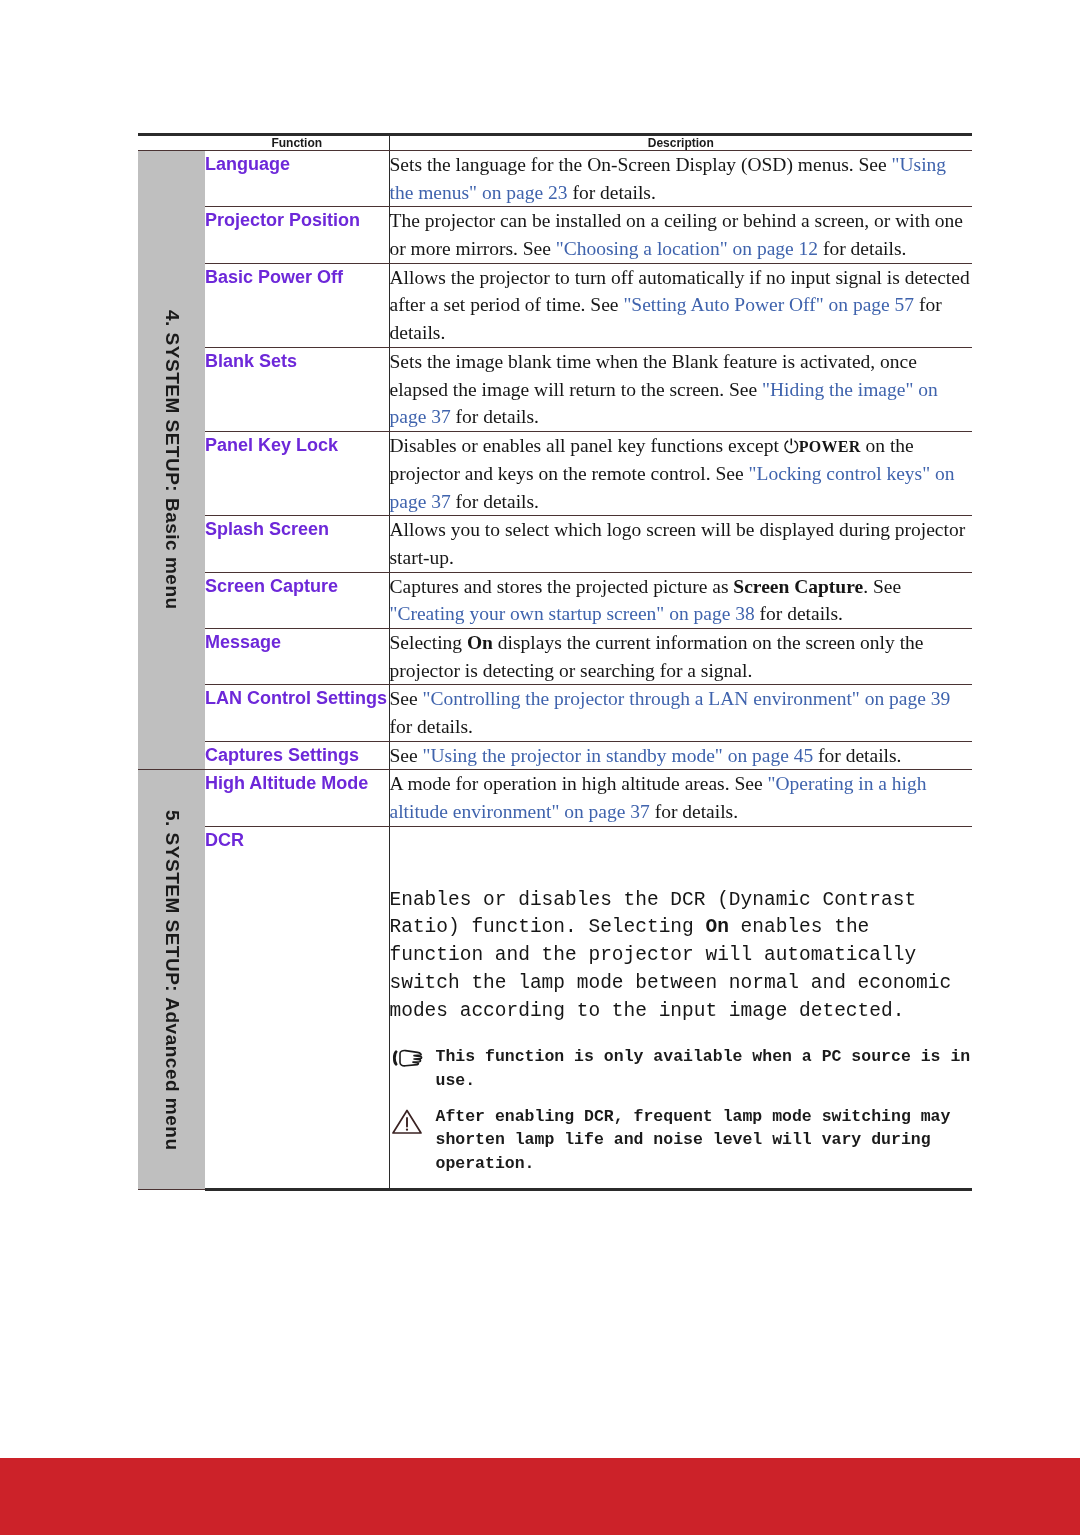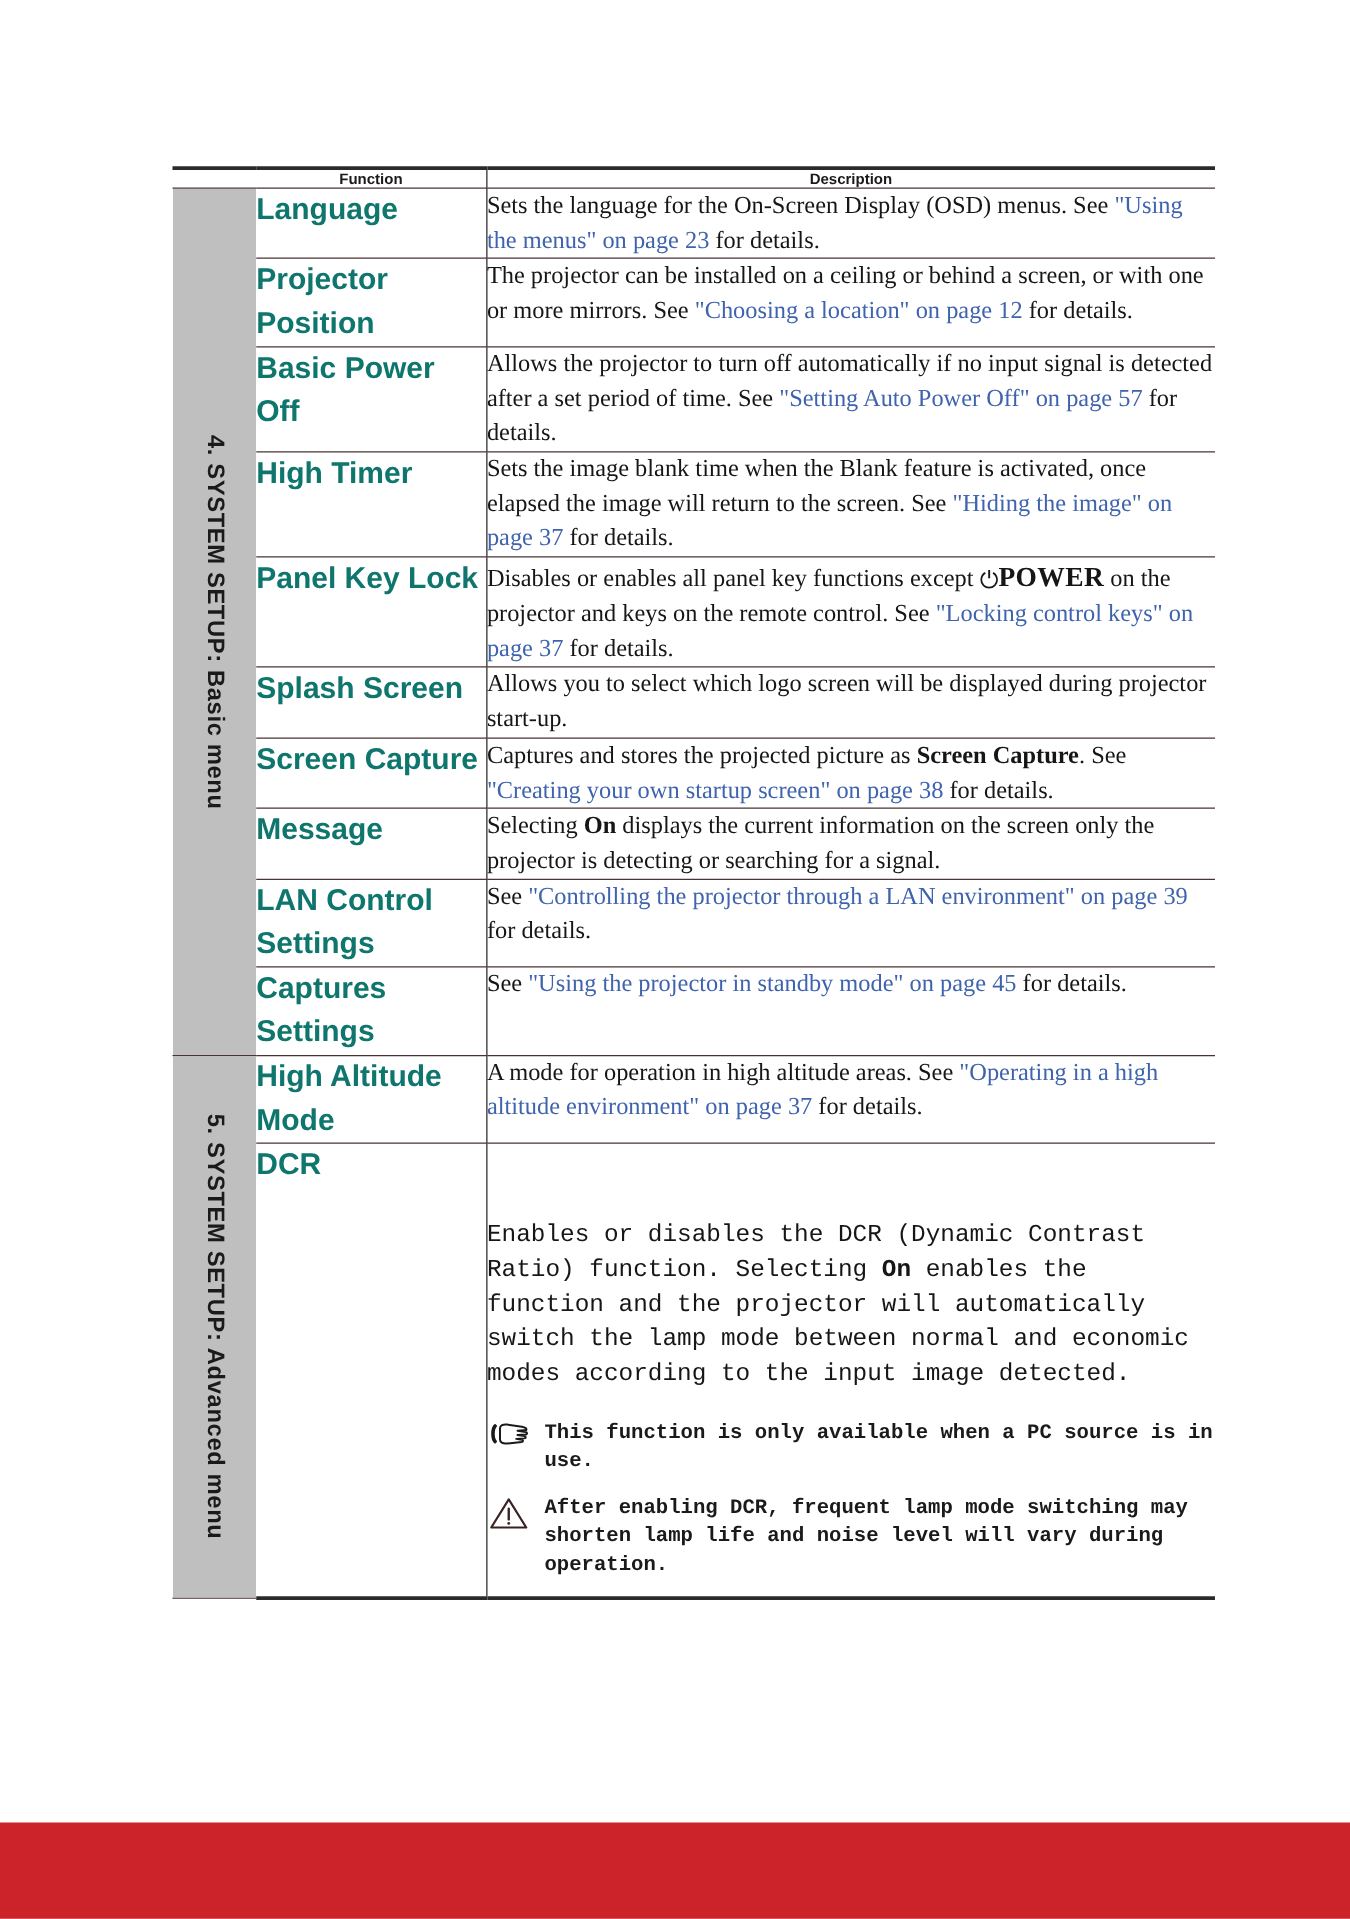--- a/index.html
+++ b/index.html
@@ -106,22 +106,22 @@
     font-size: 19px;
     color: #1a1a1a;
     white-space: nowrap;
     letter-spacing: 0.5px;
   }
 
   
   .func-cell {
     font-family: "Liberation Sans", sans-serif;
     font-weight: bold;
-    font-size: 24px;
-    color: #0f766e;
+    font-size: 18px;
+    color: #6d28d9;
     padding: 12px 8px 12px 13px;
     line-height: 1.45;
     border-right: 1.5px solid #2b2b2b;
     border-bottom: 1.5px solid #4a3333;
     vertical-align: top;
   }
   .func-cell.mid { vertical-align: middle; }
 
   
   .desc-cell {
@@ -140,21 +140,21 @@
 
   .power-glyph {
     font-family: "DejaVu Sans", sans-serif;
     font-size: 19px;
     font-weight: normal;
     vertical-align: -1px;
   }
   .power-word {
     font-family: "Liberation Serif", serif;
     font-weight: bold;
-    font-size: 22px;
+    font-size: 16px;
     letter-spacing: 0.3px;
   }
 
   
   .last-row > td { border-bottom: 3px solid #2b2b2b; }
 
   
   .note-block { margin-top: 20px; }
   .note-row {
     display: flex;
@@ -209,21 +209,21 @@
         <td class="func-cell">Projector Position</td>
         <td class="desc-cell"><span>The projector can be installed on a ceiling or behind a screen, or with one or more mirrors. See </span><span class="xref">"Choosing a location" on page 12</span><span> for details.</span></td>
       </tr>
 
       <tr>
         <td class="func-cell">Basic Power Off</td>
         <td class="desc-cell"><span>Allows the projector to turn off automatically if no input signal is detected after a set period of time. See </span><span class="xref">"Setting Auto Power Off" on page 57</span><span> for details.</span></td>
       </tr>
 
       <tr>
-        <td class="func-cell mid">High Timer</td>
+        <td class="func-cell mid">Blank Sets</td>
         <td class="desc-cell"><span>Sets the image blank time when the Blank feature is activated, once elapsed the image will return to the screen. See </span><span class="xref">"Hiding the image" on page 37</span><span> for details.</span></td>
       </tr>
 
       <tr>
         <td class="func-cell">Panel Key Lock</td>
         <td class="desc-cell"><span>Disables or enables all panel key functions except </span><span class="power-glyph">⏻</span><span class="power-word">POWER</span><span> on the projector and keys on the remote control. See </span><span class="xref">"Locking control keys" on page 37</span><span> for details.</span></td>
       </tr>
 
       <tr>
         <td class="func-cell">Splash Screen</td>

